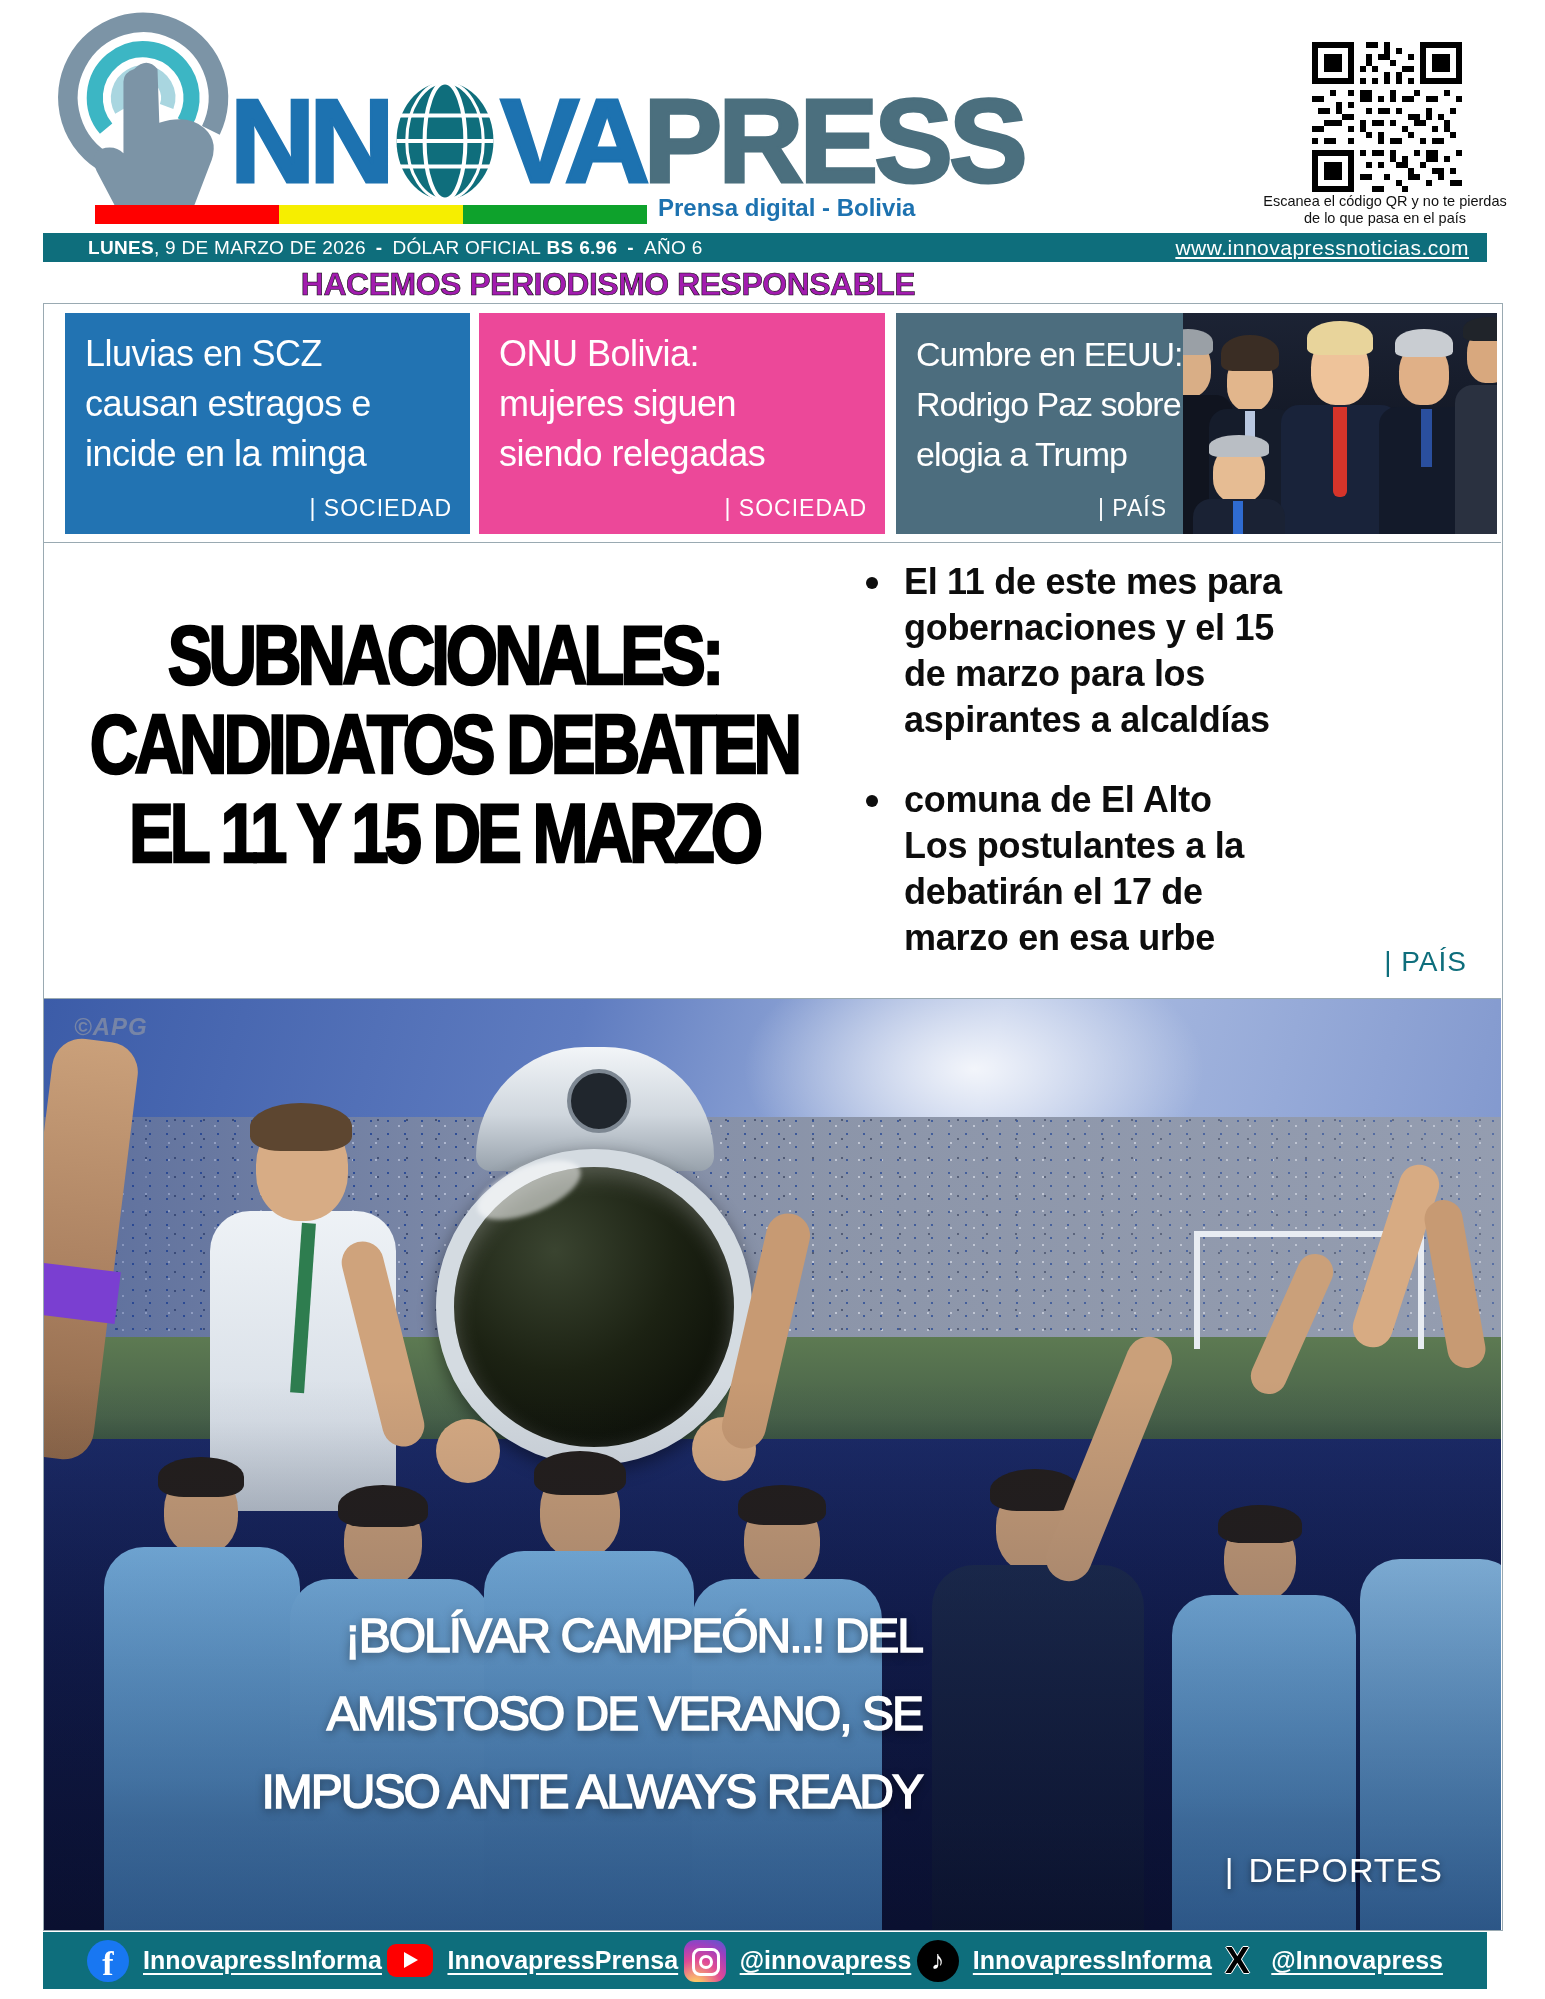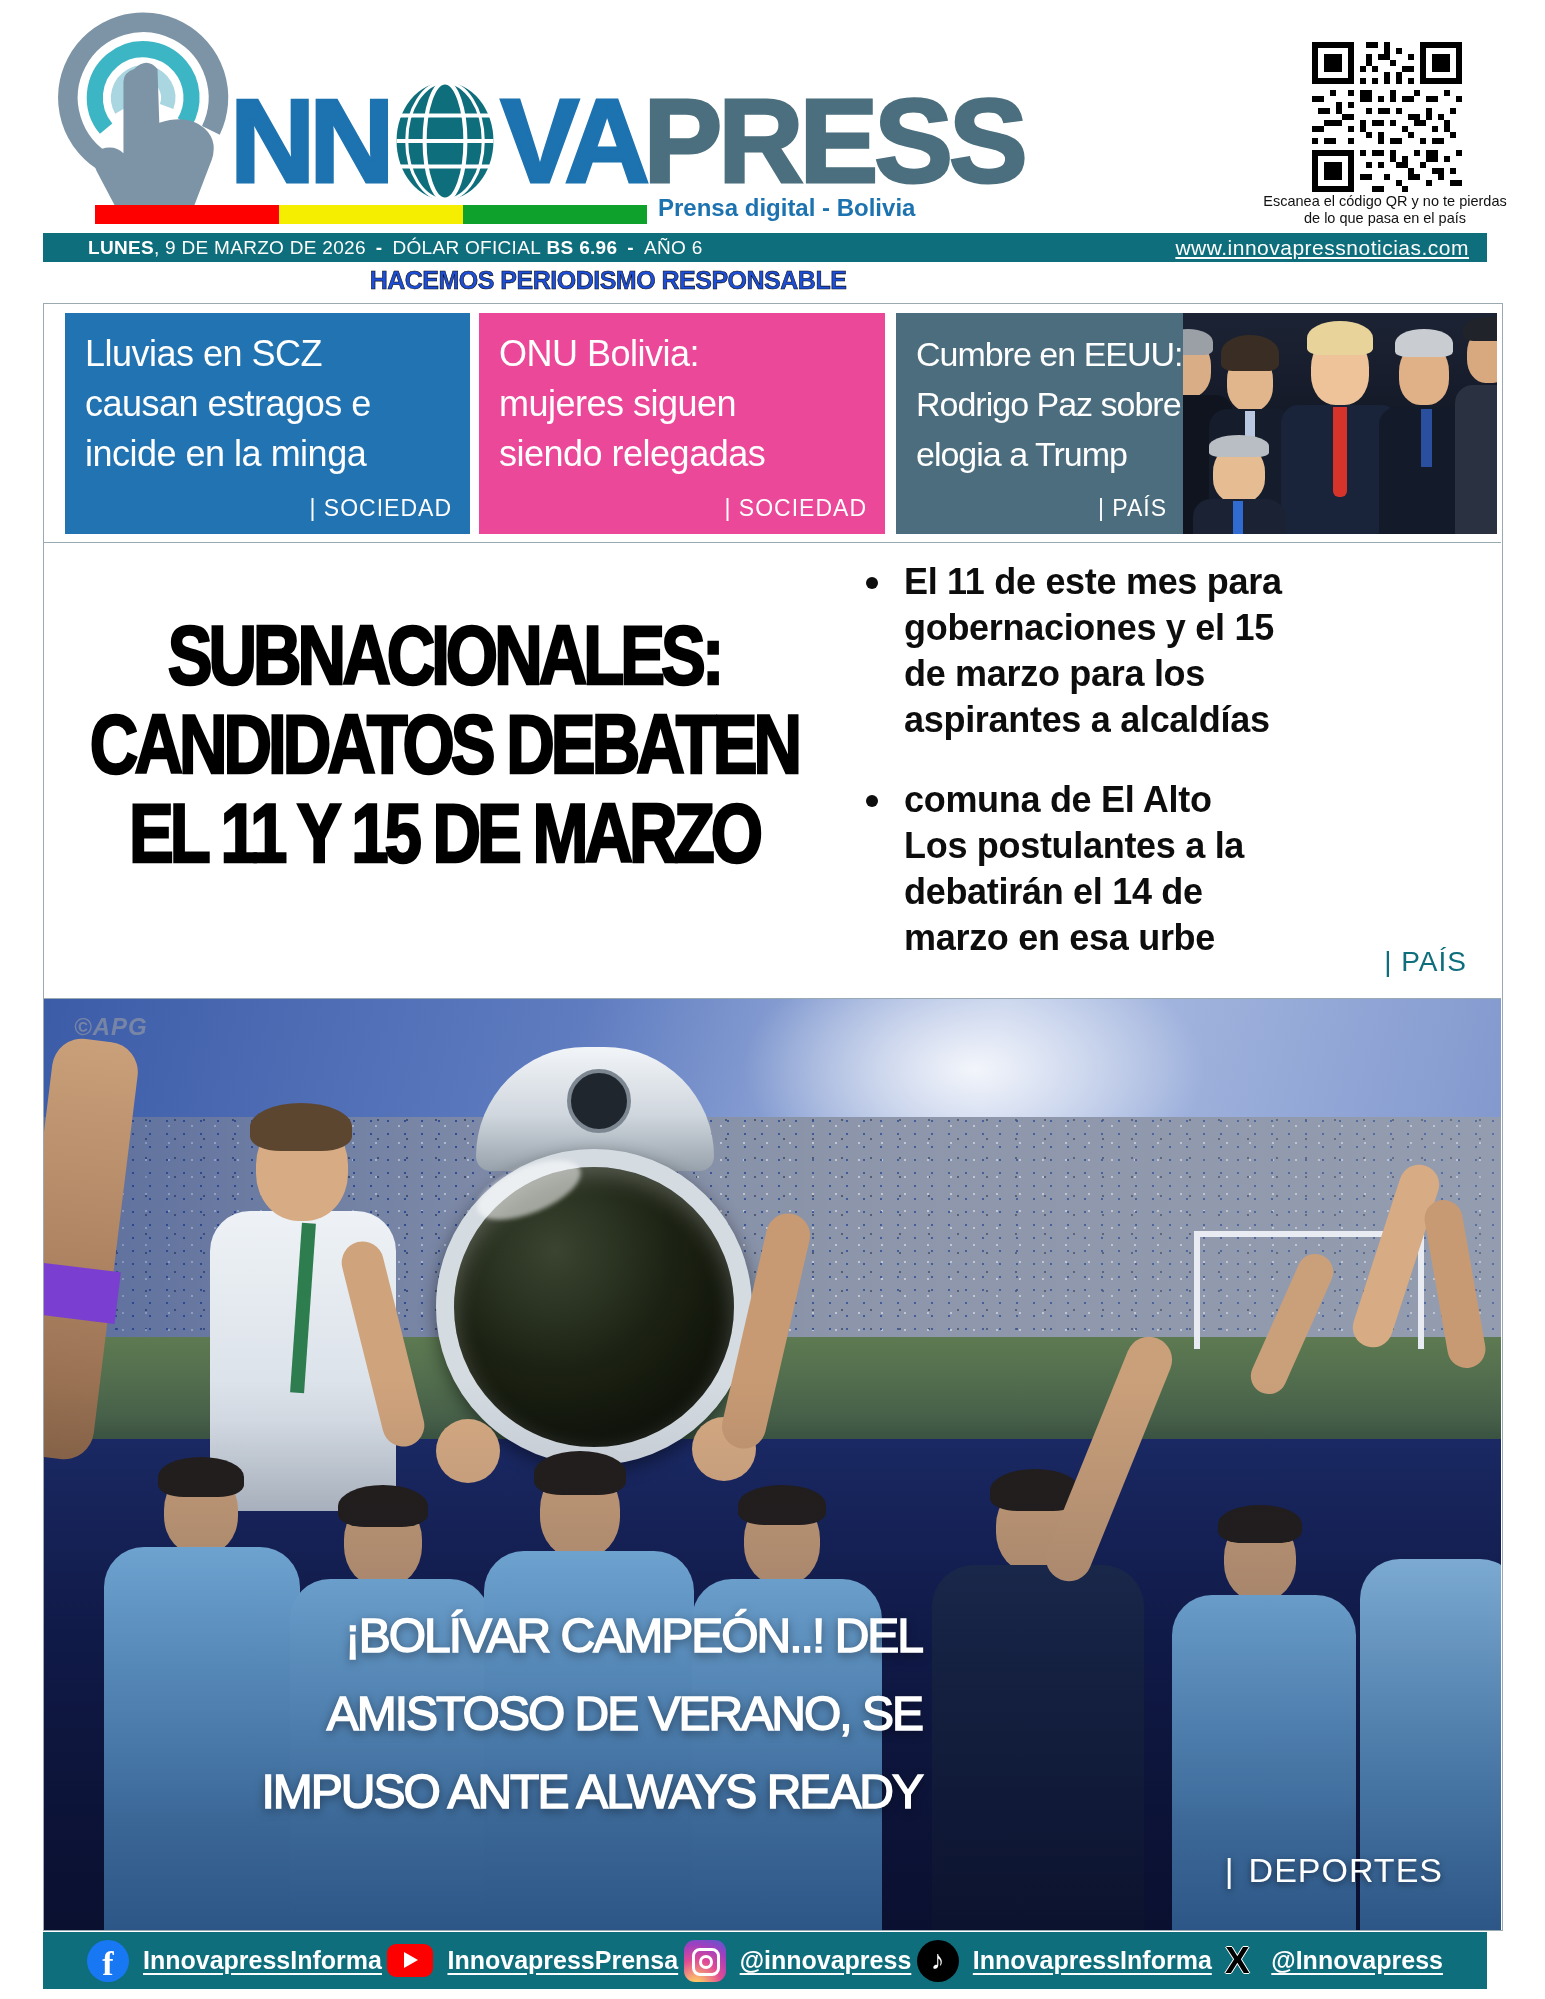--- a/index.html
+++ b/index.html
@@ -29,22 +29,22 @@
   
   #topbar{left:43px;top:233px;width:1444px;height:29px;background:#0e6e7c;color:#fff;
           display:flex;align-items:center;font-size:19px;}
   #topbar .datezone{padding-left:45px;letter-spacing:0.3px;}
   #topbar b{font-weight:700;}
   #topbar .sep{margin:0 10px;font-weight:700;}
   #topbar-site{margin-left:auto;padding-right:18px;color:#fff;text-decoration:underline;
                font-size:21px;letter-spacing:0.5px;cursor:pointer;}
 
   
-  #motto{left:43px;top:266px;width:1130px;text-align:center;font-size:25px;font-weight:700;
-         color:#1d4ed8;letter-spacing:-0.5px;-webkit-text-stroke:0.6px #0b0b0b;}
+  #motto{left:43px;top:266px;width:1130px;text-align:center;font-size:32px;font-weight:700;
+         color:#a21caf;letter-spacing:-0.5px;-webkit-text-stroke:0.6px #0b0b0b;}
 
   
   #frame{left:43px;top:303px;width:1460px;height:1628px;border:1.5px solid #9aaab2;box-sizing:border-box;}
 
   
   #teaser-row{left:0;top:0;width:1457px;height:239px;border-bottom:1.5px solid #9aaab2;box-sizing:border-box;background:#fff;}
   .tbox{top:9px;height:221px;color:#fff;box-sizing:border-box;overflow:hidden;cursor:pointer;}
   #tbox-0{left:21px;width:405px;background:#2273b2;}
   #tbox-1{left:435px;width:406px;background:#ec4899;}
   #tbox-2{left:852px;width:601px;background:#4c6d7e;}
@@ -362,21 +362,21 @@
     <div class="abs" id="bullets">
       <div class="bullet">
         <div>El 11 de este mes para</div>
         <div>gobernaciones y el 15</div>
         <div>de marzo para los</div>
         <div>aspirantes a alcaldías</div>
       </div>
       <div class="bullet">
         <div>comuna de El Alto</div>
         <div>Los postulantes a la</div>
-        <div>debatirán el 14 de</div>
+        <div>debatirán el 17 de</div>
         <div>marzo en esa urbe</div>
       </div>
     </div>
     <div class="abs" id="hero-tag">| PAÍS</div>
   </div>
 
   <div class="abs" id="photo">
     <div class="abs" id="sky"></div>
     <div class="abs" id="glare"></div>
     <div class="abs" id="stands"></div>

